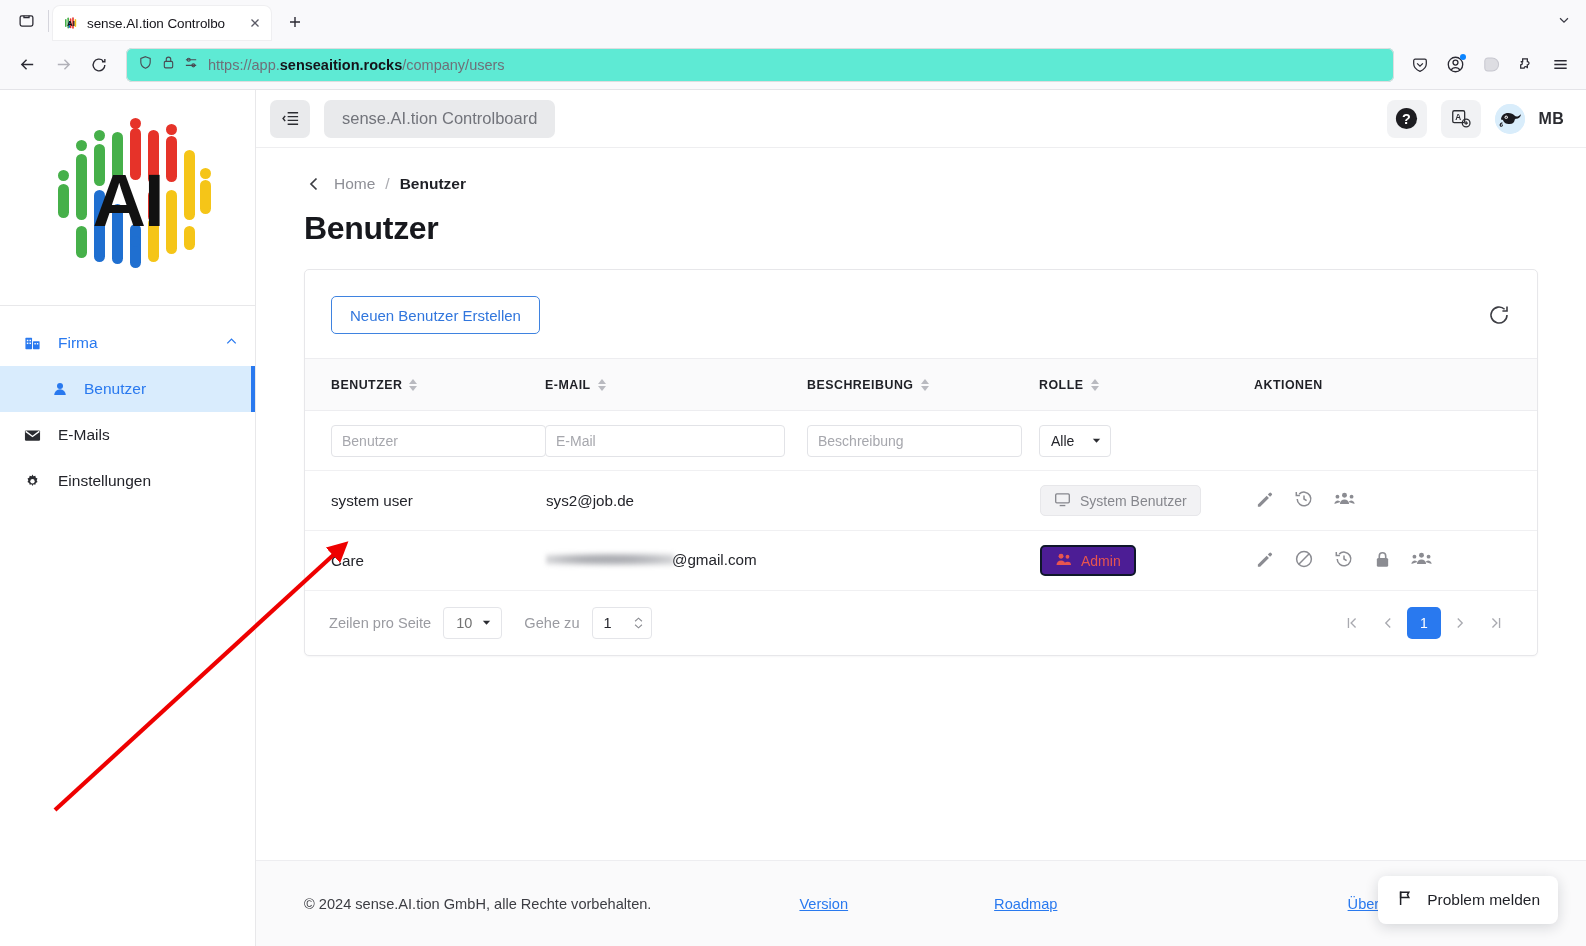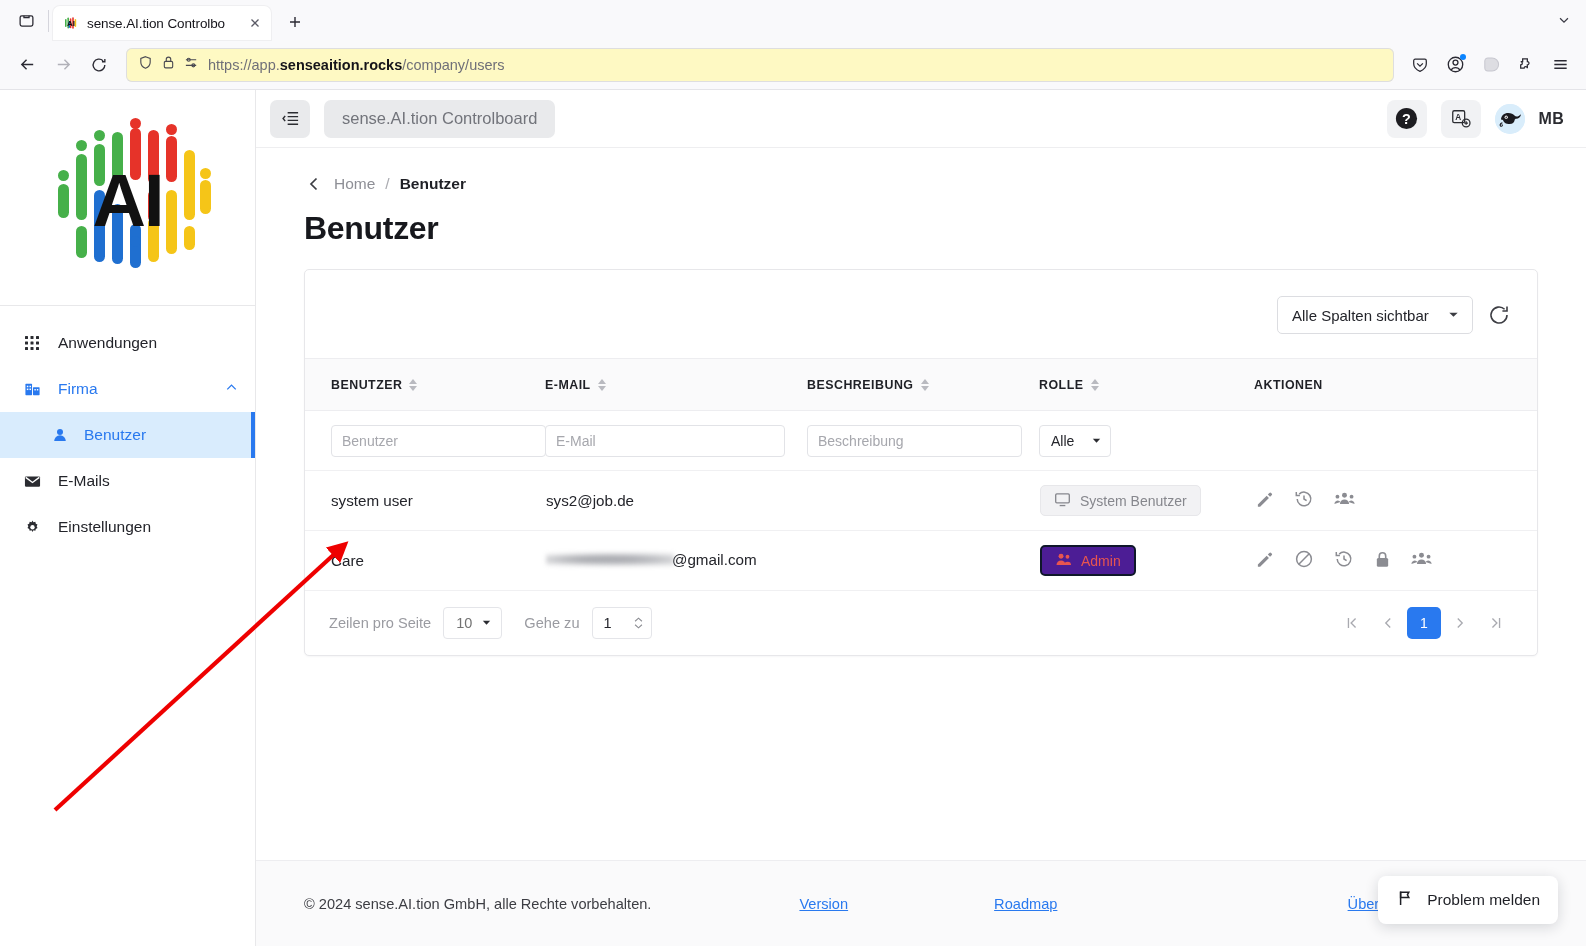--- a/index.html
+++ b/index.html
@@ -45,21 +45,21 @@
     display:flex;align-items:center;justify-content:center;color:#3a3a44;}
 
   .navbar {
     height: 50px; background:#f9f9fb; display:flex; align-items:center; gap:2px;
     padding: 0 10px; border-bottom: 1px solid #e4e4e8;
   }
   .navbtn { width:34px;height:34px;display:flex;align-items:center;justify-content:center;
     color:#2b2a33; border-radius:5px;}
   .navbtn.dim { color:#b1b1b8; }
   .urlbar {
-    flex:1 1 auto; height:34px; background:#fef9c3; border-radius:6px;
+    flex:1 1 auto; height:34px; background:#5eead4; border-radius:6px;
     display:flex; align-items:center; gap:9px; padding: 0 12px; margin: 0 8px;
     box-shadow: inset 0 0 0 1px #dededf;
   }
   .urlbar .url {
     font-size: 14.5px; color:#6f6f78; flex:1 1 auto; white-space:nowrap; overflow:hidden;
   }
   .urlbar .url b { color:#15141a; font-weight: 600; }
   .urlbar .url .path { color:#6f6f78; }
   .tb-icons { display:flex; align-items:center; gap:3px; }
   .tb-icon { width:32px;height:32px;display:flex;align-items:center;justify-content:center;
@@ -388,36 +388,20 @@
           <span class="bar" style="left:136px; top:32px;  width:11px; height:70px; background:#f5c518"></span>
           <span class="bar" style="left:136px; top:108px; width:11px; height:24px; background:#f5c518"></span>
           <span class="bar" style="left:152px; top:62px;  width:11px; height:34px; background:#f5c518"></span>
           <span class="head" style="left:152px; top:50px;  width:11px; height:11px; background:#f5c518"></span>
           <span class="ai">AI</span>
         </div>
       </div>
       <div class="side-div"></div>
 
       <div class="nav">
-        <div class="nav-item">
-          <span class="ico">
-            <svg width="16" height="16" viewBox="0 0 16 16" fill="#2b2c31">
-              <rect x="1" y="1" width="3" height="3" rx=".5"></rect>
-                <rect x="6.5" y="1" width="3" height="3" rx=".5"></rect>
-                <rect x="12" y="1" width="3" height="3" rx=".5"></rect>
-              <rect x="1" y="6.5" width="3" height="3" rx=".5"></rect>
-                <rect x="6.5" y="6.5" width="3" height="3" rx=".5"></rect>
-                <rect x="12" y="6.5" width="3" height="3" rx=".5"></rect>
-              <rect x="1" y="12" width="3" height="3" rx=".5"></rect>
-                <rect x="6.5" y="12" width="3" height="3" rx=".5"></rect>
-                <rect x="12" y="12" width="3" height="3" rx=".5"></rect>
-            </svg>
-          </span>
-          <span>Anwendungen</span>
-        </div>
 
         <div class="nav-item blue">
           <span class="ico">
             <svg width="17" height="17" viewBox="0 0 18 18" fill="#2979ef">
               <rect x="1.5" y="3" width="7" height="12" rx=".6"></rect>
               <rect x="9.5" y="6.5" width="7" height="8.5" rx=".6"></rect>
               <rect x="3" y="5" width="1.6" height="1.6" fill="#fff"></rect>
                 <rect x="5.8" y="5" width="1.6" height="1.6" fill="#fff"></rect>
               <rect x="3" y="8" width="1.6" height="1.6" fill="#fff"></rect>
                 <rect x="5.8" y="8" width="1.6" height="1.6" fill="#fff"></rect>
@@ -515,29 +499,22 @@
           <span class="crumb-link">Home</span>
           <span class="crumb-sep">/</span>
           <span class="crumb-cur">Benutzer</span>
         </div>
 
         <h1 class="page-title">Benutzer</h1>
 
         <div class="card">
 
           <div class="card-top">
+            <div class="btn-outline">Neuen Benutzer Erstellen</div>
             <div class="card-top-right">
-              <div class="select-box">
-                <span>Alle Spalten sichtbar</span>
-                <span class="cv">
-                  <svg width="13" height="13" viewBox="0 0 14 14" fill="#3c3d43">
-                      <path d="M2.5 5l4.5 4.5L11.5 5z"></path>
-                    </svg>
-                </span>
-              </div>
               <div class="refresh">
                 <svg width="24" height="24" viewBox="0 0 24 24" fill="none" stroke="#3c3d43" stroke-width="1.6">
                   <path d="M20 12a8 8 0 1 1-2.4-5.7"></path>
                     <path d="M20 3.4V8h-4.6"></path>
                 </svg>
               </div>
             </div>
           </div>
 
           <table>

